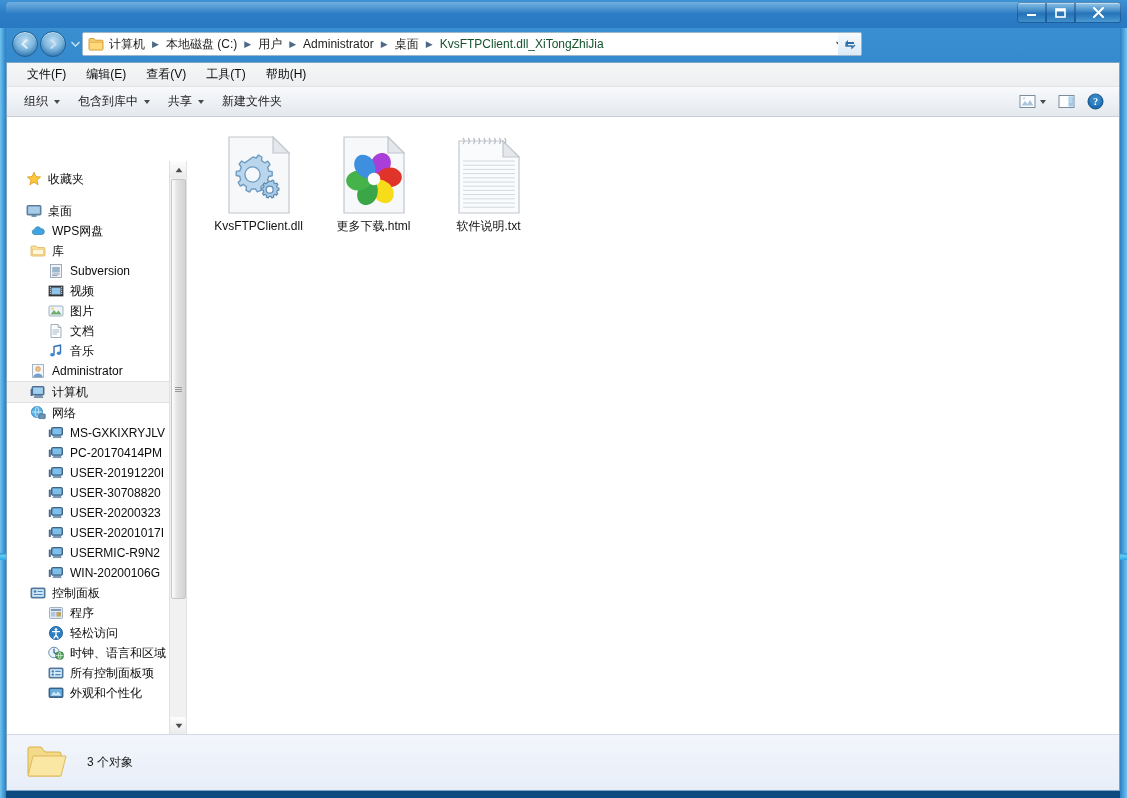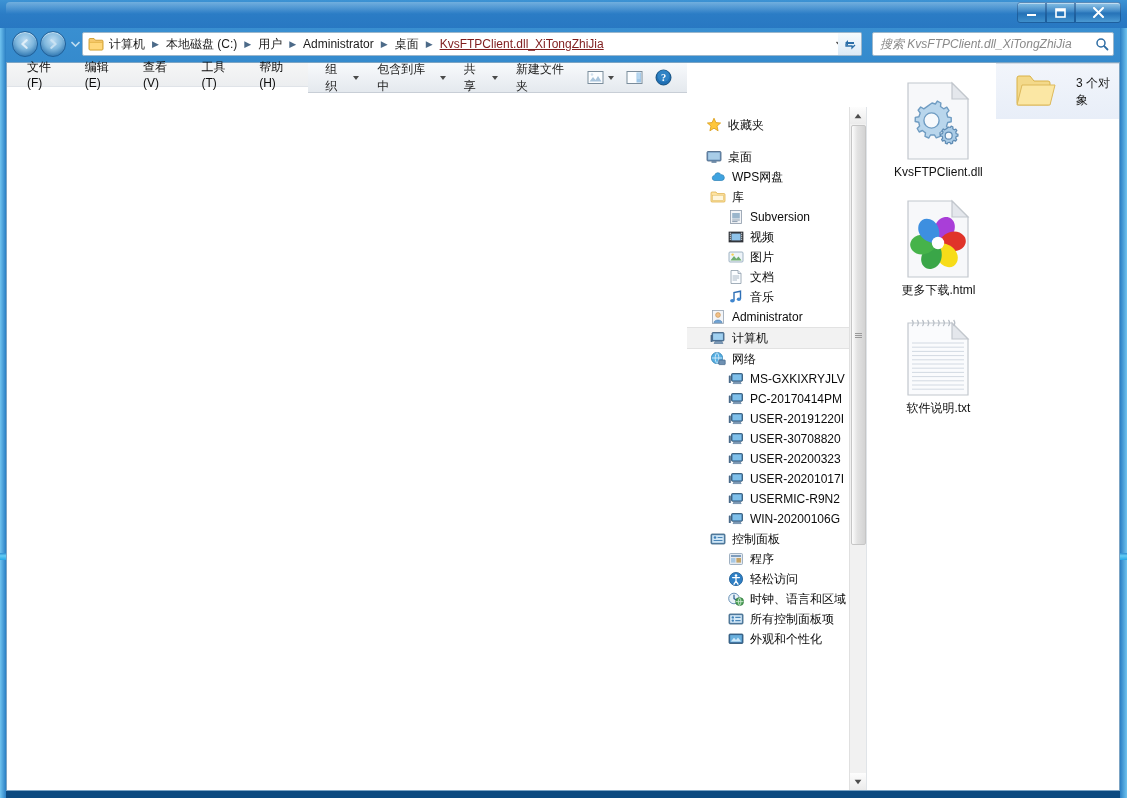--- a/index.html
+++ b/index.html
@@ -71,21 +71,21 @@
     position:absolute; left:76px; top:4px; width:768px; height:24px;
     background:#ffffff; border:1px solid #9cb7cc;
     display:flex; align-items:center; padding-left:4px;
     border-radius:2px 0 0 2px;
   }
   #crumbs { display:flex; align-items:center; flex:1; overflow:hidden; white-space:nowrap; }
   .crumb {
     font-size:12px; color:#1b1b1b; padding:2px 3px; cursor:pointer;
     font-family:"Liberation Sans","DejaVu Sans",sans-serif;
   }
-  .crumb.last { color:#7f1d1d;text-decoration:underline; }
+  .crumb.last { color:#14532d; }
   .sep { color:#4c6a88; font-size:9px; padding:0 4px; }
   #addrdrop {
     width:18px; height:22px; display:flex; align-items:center; justify-content:center;
     cursor:pointer; border-left:1px solid transparent;
   }
   #refreshbtn {
     position:absolute; left:832px; top:4px; width:24px; height:24px;
     background:linear-gradient(180deg,#f6fbfe,#dceaf6);
     border:1px solid #9cb7cc; border-left:none; border-radius:0 2px 2px 0;
     display:flex; align-items:center; justify-content:center; cursor:pointer;
@@ -97,21 +97,21 @@
   }
   #searchtext {
     flex:1; font-size:12px; color:#8a8a8a; font-style:italic;
     overflow:hidden; white-space:nowrap;
   }
 
   
   #client {
     position:absolute; left:6px; top:62px; width:1114px; height:729px;
     background:#ffffff; border:1px solid #7ca4c4;
-    display:flex; flex-direction:row;
+    display:flex; flex-direction:column;
   }
   #menubar {
     height:24px; background:#f0f0f0;
     border-bottom:1px solid #dfe3e8;
     display:flex; align-items:center; padding-left:10px;
     background:linear-gradient(180deg,#f6f6f6,#eceef0);
   }
   .menuitem {
     font-size:12px; color:#0b0b0b; padding:3px 10px; cursor:pointer;
   }
@@ -273,29 +273,20 @@
       </div>
     </div>
 
     <div id="refreshbtn">
       <svg width="14" height="14" viewBox="0 0 14 14">
         <path d="M2 6 L5 3 L5 5 L11 5 L11 7 L5 7 L5 9 Z" fill="#2b6ea8"></path>
         <path d="M12 8 L9 11 L9 9 L3 9 L3 7" fill="none" stroke="#2b6ea8" stroke-width="1.3"></path>
       </svg>
     </div>
 
-    <div id="searchbox">
-      <div id="searchtext">搜索 KvsFTPClient.dll_XiTongZhiJia</div>
-      <span style="display:flex;">
-        <svg width="14" height="14" viewBox="0 0 14 14">
-          <circle cx="6" cy="6" r="4" fill="none" stroke="#2e6da4" stroke-width="1.5"></circle>
-          <path d="M9.2 9.2 L12.5 12.5" stroke="#2e6da4" stroke-width="1.8" stroke-linecap="round"></path>
-        </svg>
-      </span>
-    </div>
   </div>
 
   <div id="client">
 
     <div id="menubar">
         <div class="menuitem">文件(F)</div>
         <div class="menuitem">编辑(E)</div>
         <div class="menuitem">查看(V)</div>
         <div class="menuitem">工具(T)</div>
         <div class="menuitem">帮助(H)</div>

